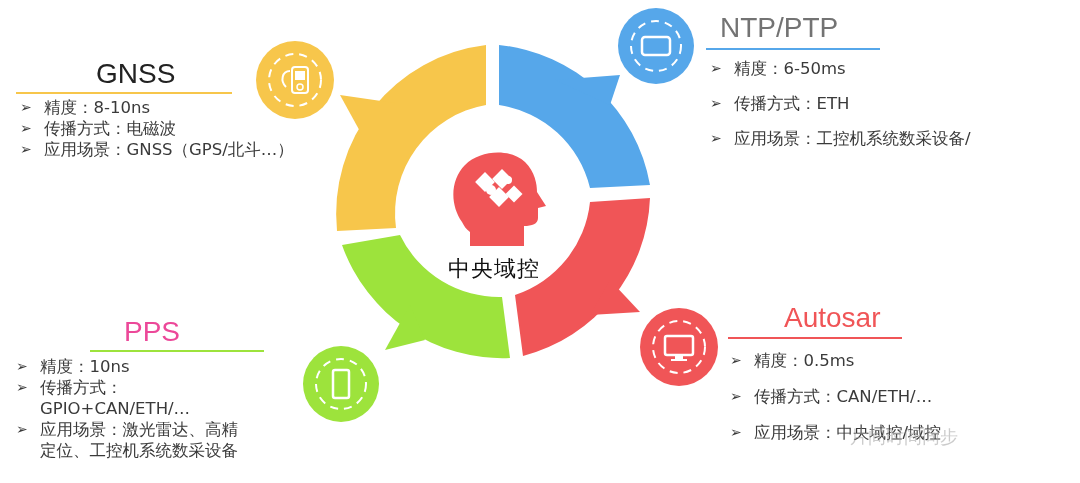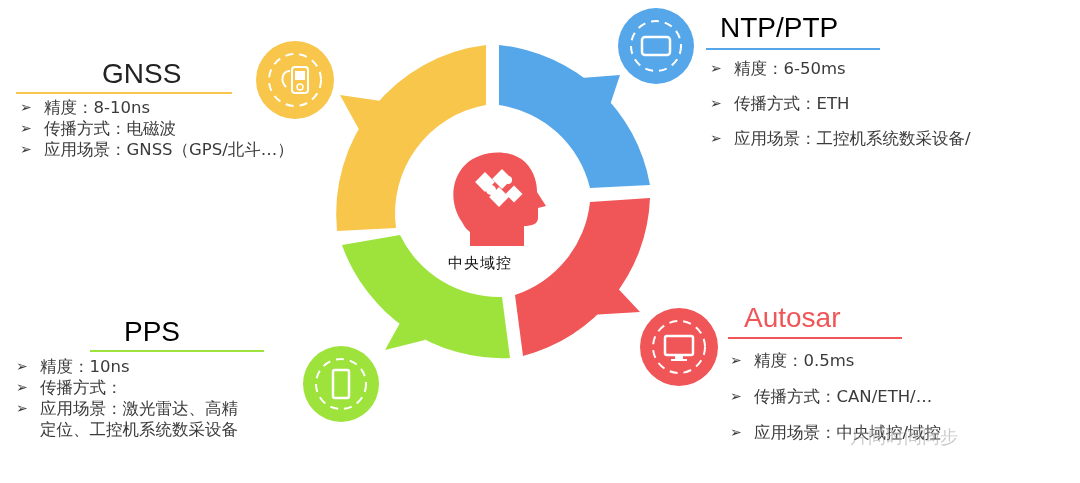--- a/index.html
+++ b/index.html
@@ -6,21 +6,21 @@
   body { width:1080px; height:483px; background:#ffffff; position:relative; overflow:hidden;
          font-family:"DejaVu Sans","Liberation Sans",sans-serif; color:#333; }
   .abs { position:absolute; }
   .title { font-family:"Liberation Sans","DejaVu Sans",sans-serif; font-size:28px; line-height:32px; }
   .rule { position:absolute; height:2px; }
   ul.items { list-style:none; margin:0; padding:0; position:absolute; font-size:16.5px; line-height:21px; color:#3a3a3a; }
   ul.items li { position:relative; padding-left:26px; }
   ul.items li .bullet { position:absolute; left:2px; top:0; font-size:14px; }
   ul.items li .cont { display:block; }
   .icon-circle { position:absolute; border-radius:50%; }
-  .center-label { position:absolute; font-size:15px; color:#111; font-family:"DejaVu Serif","Liberation Serif",serif; letter-spacing:1px; }
+  .center-label { position:absolute; font-size:22px; color:#111; font-family:"DejaVu Serif","Liberation Serif",serif; letter-spacing:1px; }
   svg { overflow:visible; }
 </style>
 </head>
 <body>
 
 <svg class="abs" style="left:0;top:0" width="1080" height="483" viewBox="0 0 1080 483">
 
   <path fill="#f7c64b" d="M 337 231 A 170 170 0 0 1 486 45 L 486 105 A 110 110 0 0 0 396 228 Z"></path>
   <path fill="#f7c64b" d="M 340 95 L 395 103 L 362 135 Z"></path>
 
@@ -74,44 +74,44 @@
   </svg>
 </div>
 
 <div class="icon-circle" style="left:303px;top:346px;width:76px;height:76px;background:#9de33c;">
   <svg width="76" height="76" viewBox="0 0 76 76">
     <circle cx="38" cy="38" r="25" fill="none" stroke="#fff" stroke-width="2" stroke-dasharray="8 6"></circle>
     <rect x="30" y="24" width="16" height="28" rx="2" fill="none" stroke="#fff" stroke-width="2.5"></rect>
   </svg>
 </div>
 
-<div class="abs title" style="left:102px;top:58px;color:#222;">GNSS</div>
+<div class="abs title" style="left:96px;top:58px;color:#222;">GNSS</div>
 <div class="rule" style="left:16px;top:92px;width:216px;background:#f7c64b;"></div>
 <ul class="items" style="left:18px;top:97px;width:330px;">
   <li><span class="bullet">➢</span><span>精度：</span><span>8-10ns</span></li>
   <li><span class="bullet">➢</span><span>传播方式：</span><span>电磁波</span></li>
   <li style="width:300px;"><span class="bullet">➢</span><span>应用场景：</span><span>GNSS（GPS/北斗…）</span></li>
 </ul>
 
-<div class="abs title" style="left:720px;top:12px;color:#000000;text-align:center;">NTP/PTP</div>
+<div class="abs title" style="left:720px;top:12px;color:#737373;text-align:center;">NTP/PTP</div>
 <div class="rule" style="left:706px;top:48px;width:174px;background:#56a7ea;"></div>
 <ul class="items" style="left:708px;top:58px;width:360px;line-height:21px;">
   <li style="margin-bottom:14px;"><span class="bullet">➢</span><span>精度：</span><span>6-50ms</span></li>
   <li style="margin-bottom:14px;"><span class="bullet">➢</span><span>传播方式：</span><span>ETH</span></li>
   <li><span class="bullet">➢</span><span>应用场景：</span><span>工控机系统数采设备/</span></li>
 </ul>
 
-<div class="abs title" style="left:744px;top:302px;color:#f05557;">Autosar</div>
+<div class="abs title" style="left:784px;top:302px;color:#f05557;">Autosar</div>
 <div class="rule" style="left:728px;top:337px;width:174px;background:#f05557;"></div>
 <ul class="items" style="left:728px;top:350px;width:350px;">
   <li style="margin-bottom:15px;"><span class="bullet">➢</span><span>精度：</span><span>0.5ms</span></li>
   <li style="margin-bottom:15px;"><span class="bullet">➢</span><span>传播方式：</span><span>CAN/ETH/…</span></li>
   <li><span class="bullet">➢</span><span>应用场景：</span><span>中央域控/域控</span></li>
 </ul>
 <div class="abs" style="left:850px;top:425px;font-size:18px;color:rgba(160,160,160,0.55);">片间时间同步</div>
 
-<div class="abs title" style="left:124px;top:316px;color:#000000;">PPS</div>
+<div class="abs title" style="left:124px;top:316px;color:#ec4899;">PPS</div>
 <div class="rule" style="left:90px;top:350px;width:174px;background:#9de33c;"></div>
 <ul class="items" style="left:14px;top:356px;width:300px;">
   <li><span class="bullet">➢</span><span>精度：</span><span>10ns</span></li>
-  <li><span class="bullet">➢</span><span>传播方式：</span><span></span></li>
+  <li><span class="bullet">➢</span><span>传播方式：</span><span></span><span class="cont">GPIO+CAN/ETH/…</span></li>
   <li><span class="bullet">➢</span><span>应用场景：</span><span>激光雷达、高精</span><span class="cont">定位、工控机系统数采设备</span></li>
 </ul>
 
 </body></html>

